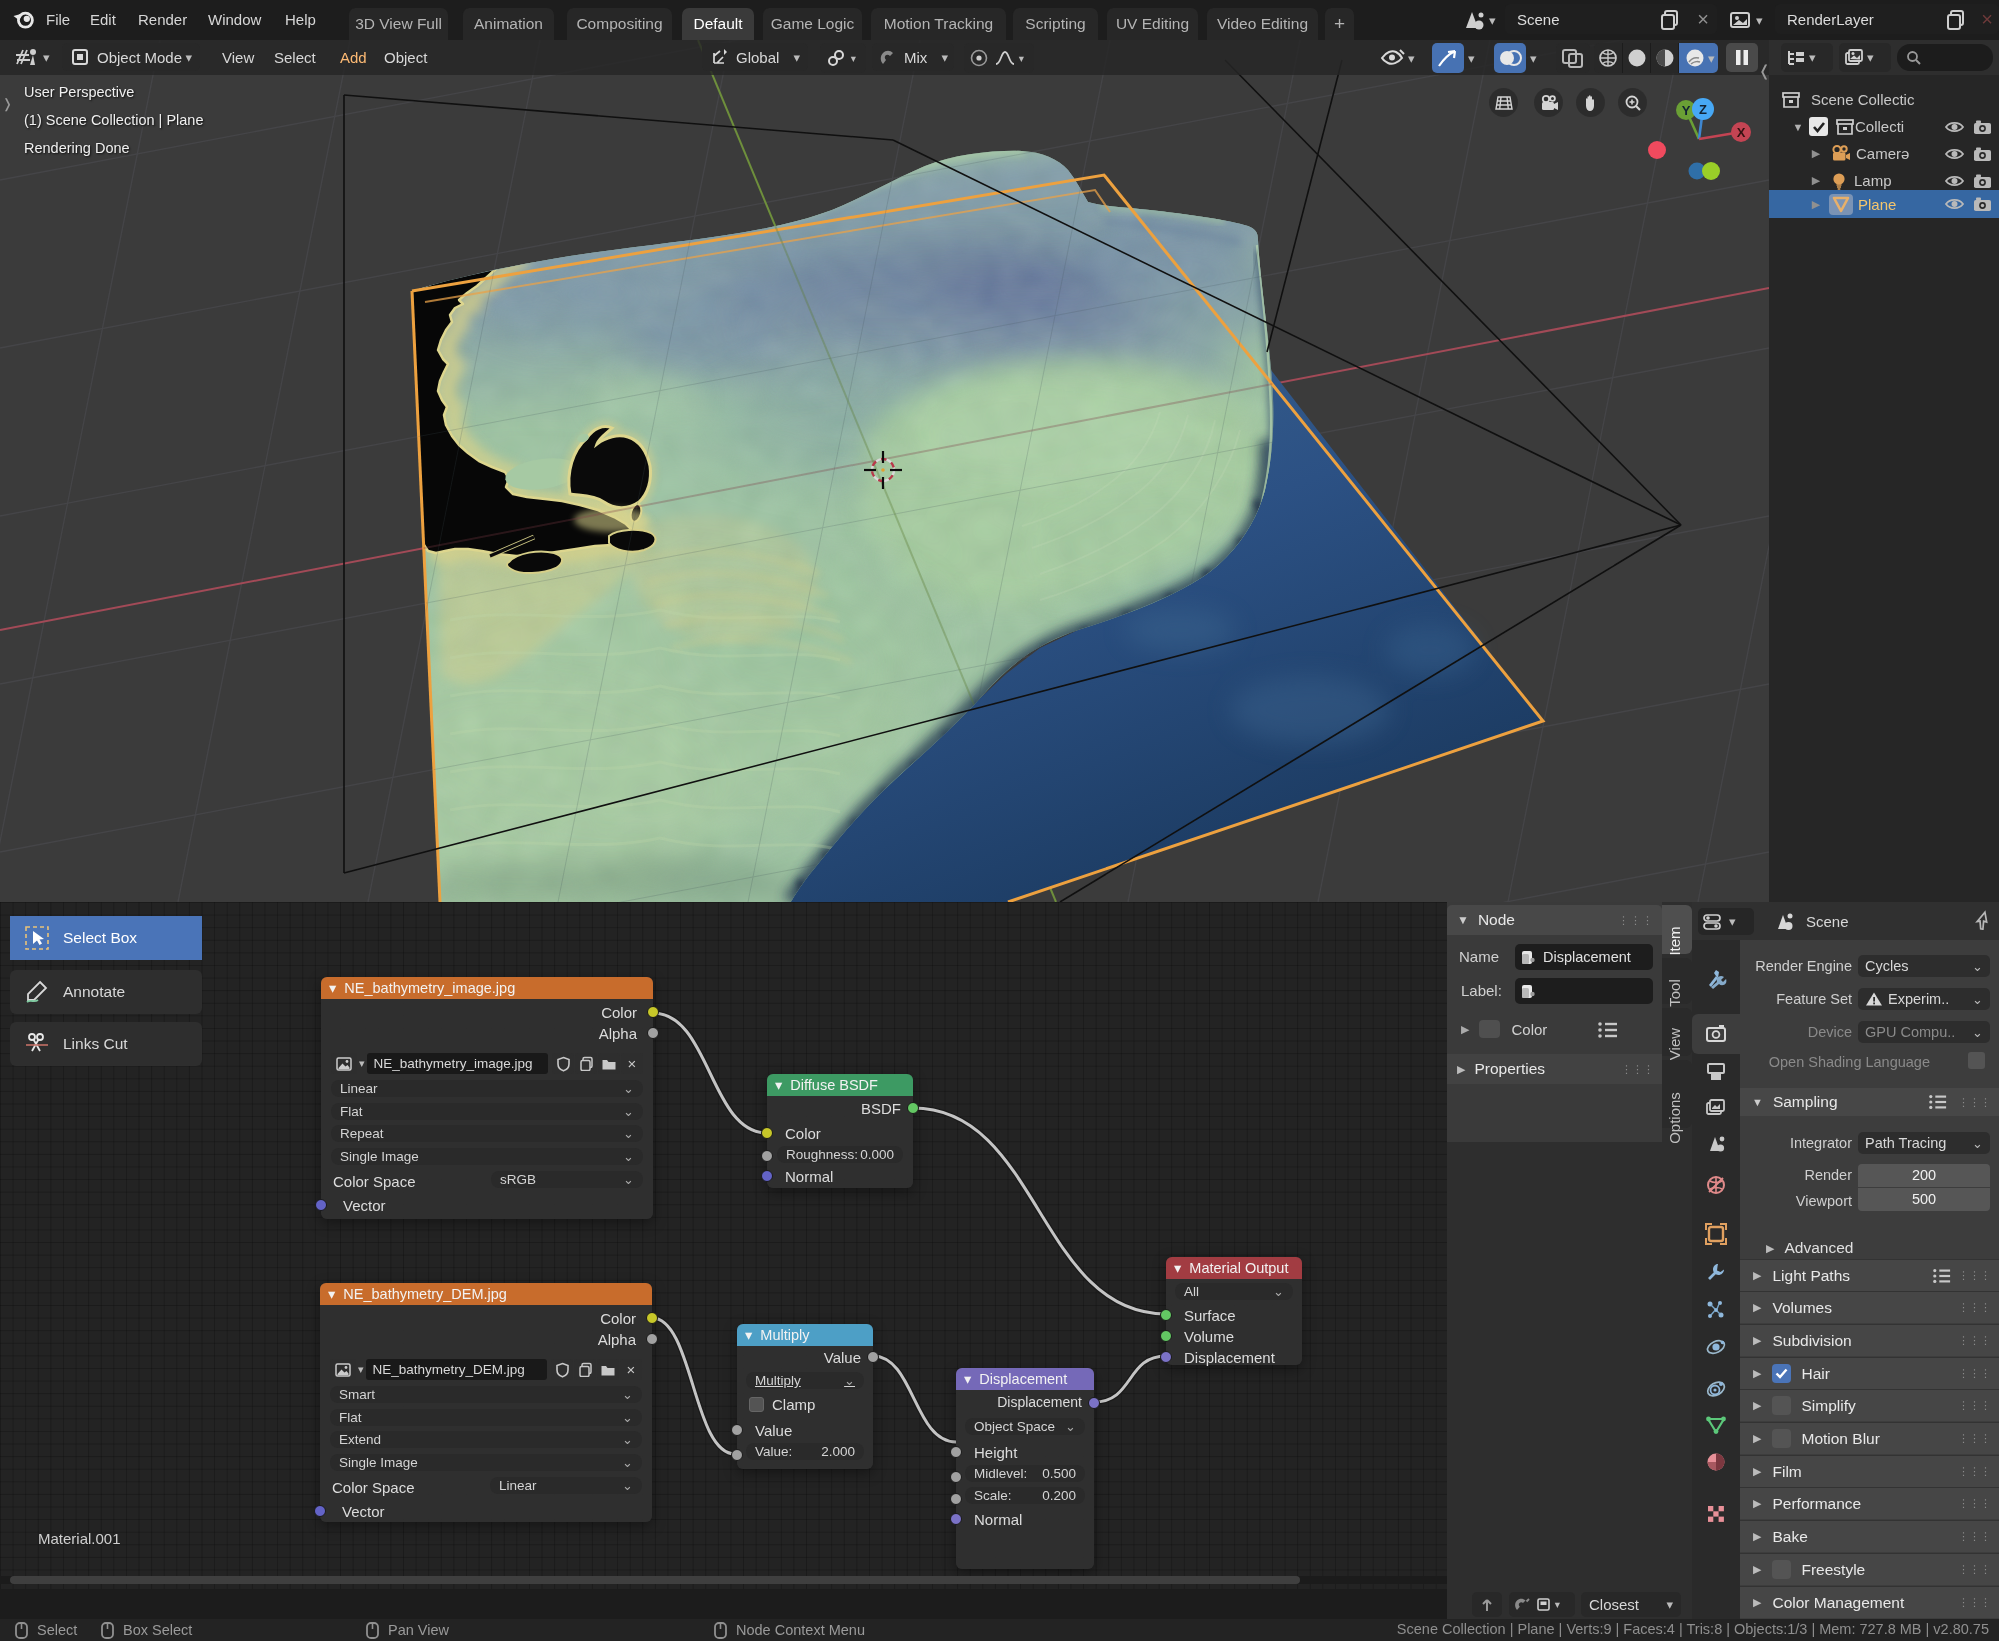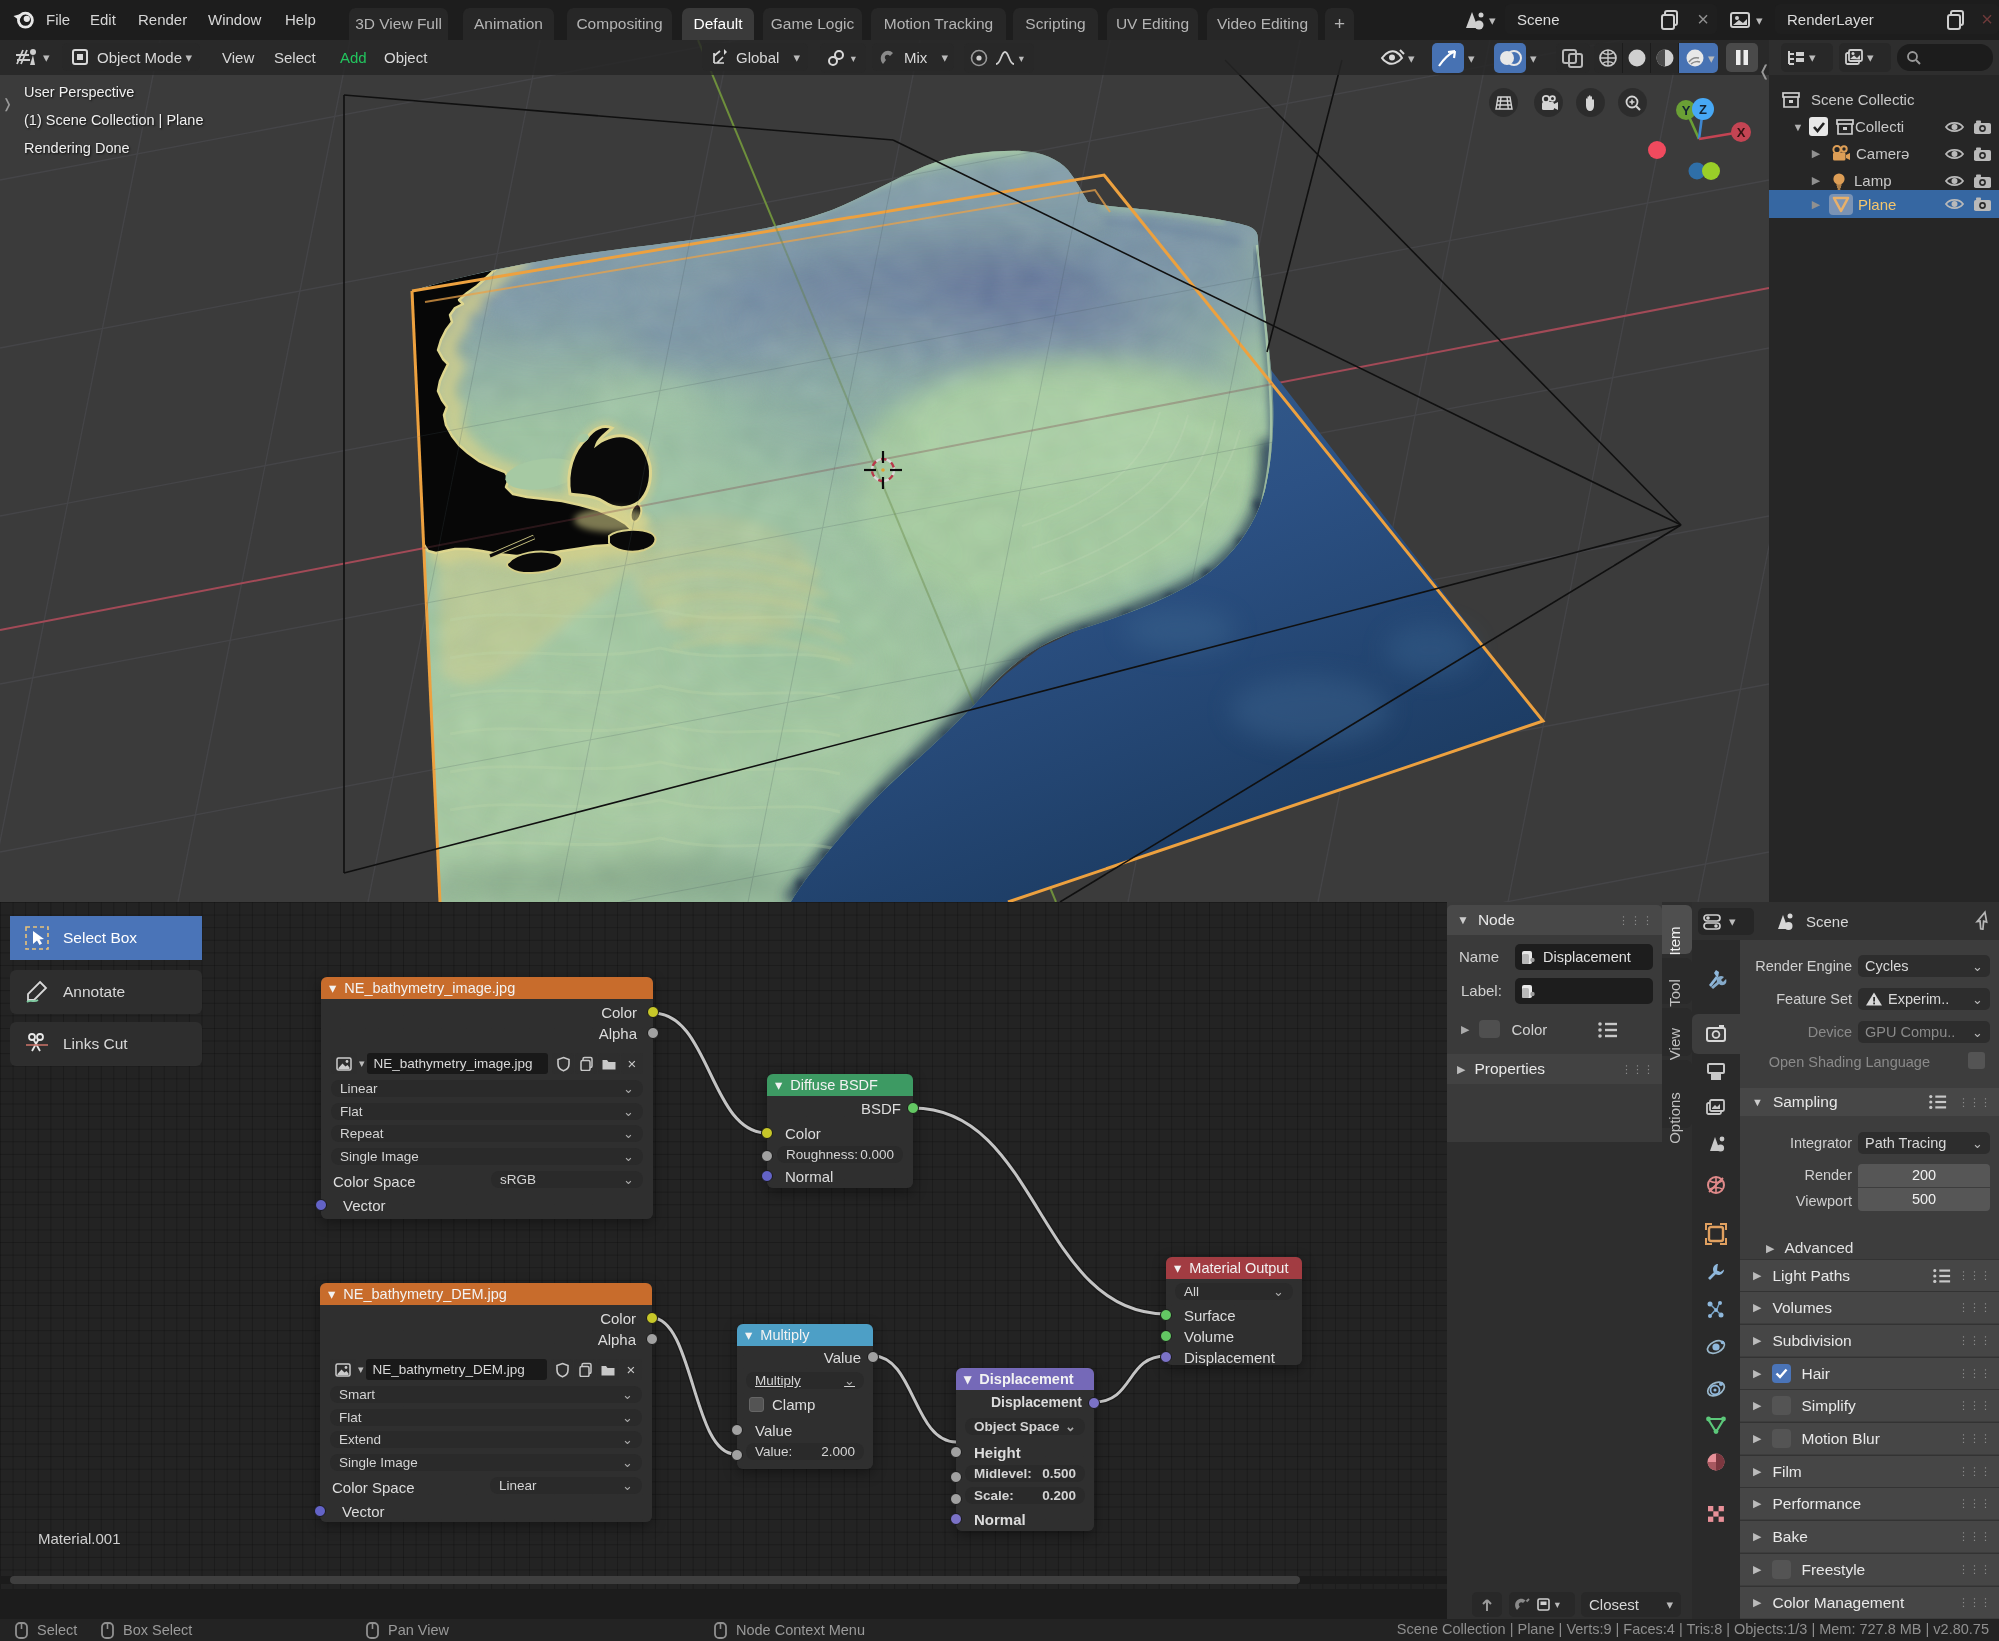--- a/index.html
+++ b/index.html
@@ -324,21 +324,21 @@
 <div class="abs chip row" style="left:62px;top:3px;width:138px;height:28px;padding:0 8px;font-size:15px;white-space:nowrap;">
   <svg width="20" height="20" viewBox="0 0 20 20">
         <rect x="3" y="3" width="14" height="14" rx="2" fill="none" stroke="#d8d8d8" stroke-width="2"></rect>
         <rect x="7" y="7" width="6" height="6" fill="#d8d8d8"></rect>
       </svg>
   <span style="margin-left:7px;">Object Mode</span>
       <span class="caretd" style="margin-left:auto;">▾</span>
 </div>
 <span class="abs" style="left:222px;top:9px;color:#d8d8d8;font-size:15px;">View</span>
 <span class="abs" style="left:274px;top:9px;color:#d8d8d8;font-size:15px;">Select</span>
-<span class="abs" style="left:340px;top:9px;color:#22c55e;font-size:15px;">Add</span>
+<span class="abs" style="left:340px;top:9px;color:#fdba74;font-size:15px;">Add</span>
 <span class="abs" style="left:384px;top:9px;color:#d8d8d8;font-size:15px;">Object</span>
 <div class="abs chip row" style="left:702px;top:3px;width:106px;height:28px;padding:0 8px;font-size:15px;">
   <svg width="20" height="20" viewBox="0 0 20 20">
         <path d="M4 16 L4 6 M4 16 L14 16 M4 9 L10 4 M7 16 L13 10" stroke="#d8d8d8" stroke-width="1.7" fill="none"></path>
         <path d="M14 2 L17 5 L14 8" fill="#d8d8d8"></path>
       </svg>
   <span style="margin-left:6px;">Global</span>
       <span class="caretd" style="margin-left:auto;">▾</span>
 </div>
 <div class="abs chip row" style="left:820px;top:3px;width:46px;height:30px;padding:0 6px;">
@@ -743,21 +743,21 @@
       <span class="ndot" style="left:-6px;top:100px;background:#a1a1a1;"></span>
       <span class="ndot" style="left:-6px;top:125px;background:#a1a1a1;"></span>
 <div class="nfld" style="left:9px;top:48px;width:118px;text-decoration:underline;">Multiply<span class="nv">⌄</span></div>
 <div class="row abs" style="left:12px;top:72px;">
         <span style="width:15px;height:15px;background:#545454;border-radius:3px;border:1px solid #666;"></span>
         <span style="margin-left:8px;font-size:15px;color:#dcdcdc;">Clamp</span>
       </div>
 <div class="abs" style="left:18px;top:98px;font-size:15px;color:#dcdcdc;">Value</div>
 <div class="nfld" style="left:9px;top:119px;width:118px;">Value: <span style="margin-left:auto;">2.000</span></div>
 </div>
-    <div class="node" style="left:956px;top:466px;width:138px;height:163px;font-weight:bold;">
+    <div class="node" style="left:956px;top:466px;width:138px;height:201px;">
 <div class="nhead" style="background:#7569b8;">▾&nbsp; Displacement</div>
 <div class="abs" style="right:12px;top:26px;font-size:14px;color:#dcdcdc;">Displacement</div>
 <span class="ndot" style="right:-6px;top:29px;background:#7b72c7;"></span>
       <span class="ndot" style="left:-6px;top:78px;background:#a1a1a1;"></span>
       <span class="ndot" style="left:-6px;top:103px;background:#a1a1a1;"></span>
       <span class="ndot" style="left:-6px;top:125px;background:#a1a1a1;"></span>
       <span class="ndot" style="left:-6px;top:145px;background:#7b72c7;"></span>
 <div class="nfld" style="left:9px;top:50px;width:120px;">Object Space<span class="nv">⌄</span></div>
 <div class="abs" style="left:18px;top:76px;font-size:15px;color:#dcdcdc;">Height</div>
 <div class="nfld" style="left:9px;top:97px;width:120px;">Midlevel: <span style="margin-left:auto;">0.500</span></div>

